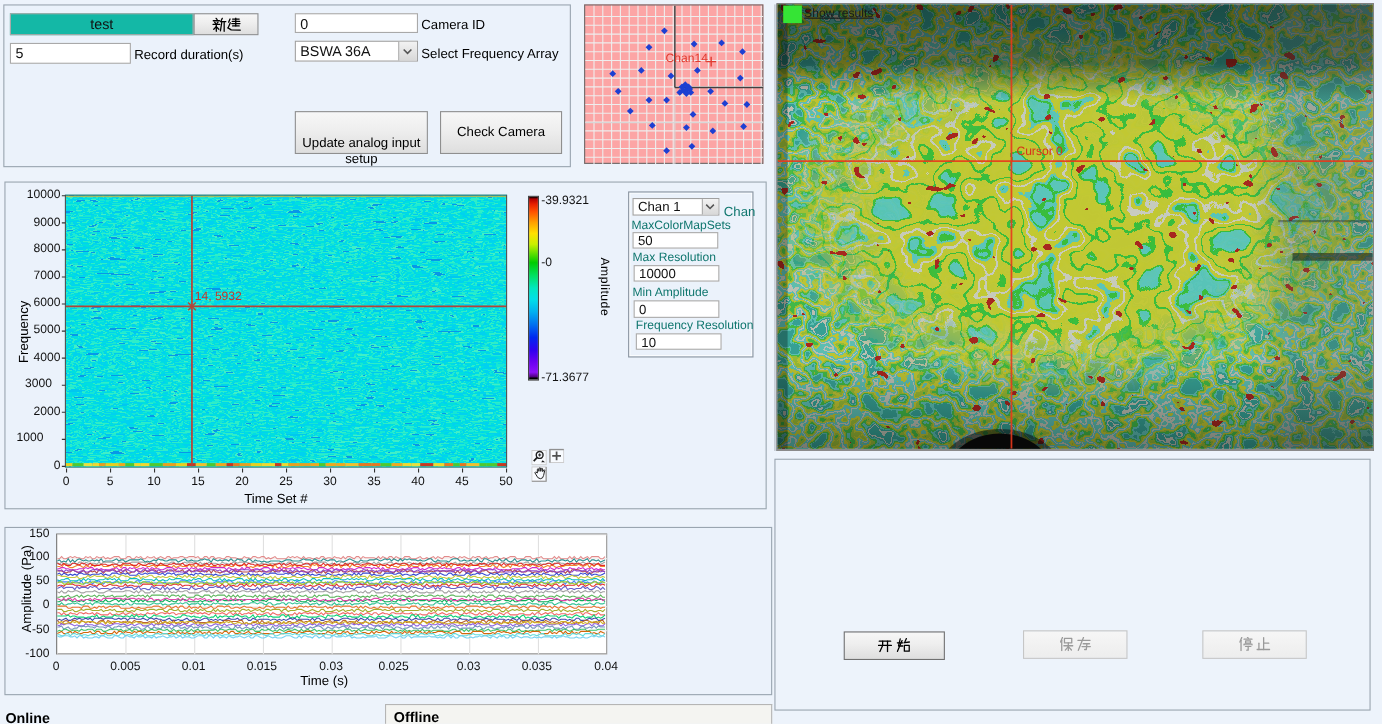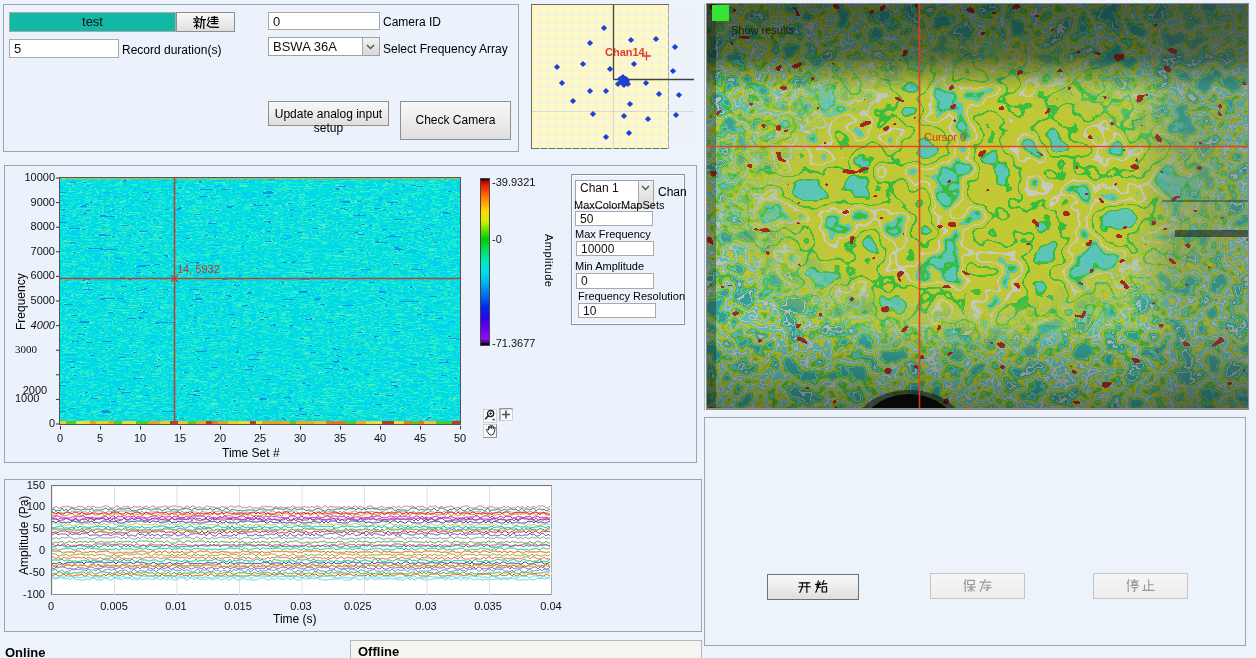--- a/index.html
+++ b/index.html
@@ -7,21 +7,21 @@
 .tb{position:absolute;background:#fff;border:1px solid #a9a9a9;font-size:13px;color:#111;
  padding:1px 0 0 4px;line-height:15px;}
 .lbl{position:absolute;font-size:12px;color:#000;white-space:nowrap;}
 .btn{position:absolute;border:1px solid #8f8f8f;background:linear-gradient(#f7f7f7,#eee 45%,#dedede);
  font-size:12px;color:#000;text-align:center;}
 .btn.dis{border-color:#c6c6c6;background:linear-gradient(#f6f6f6,#ededed);color:#a8a8a8;}
 .dd{position:absolute;background:#fff;border:1px solid #a0a0a0;font-size:13px;color:#111;}
 .dda{position:absolute;right:0;top:0;bottom:0;width:17px;background:linear-gradient(#f2f2f2,#d8d8d8);
  border-left:1px solid #a8a8a8;}
 .tick{font-size:11px;color:#111;position:absolute;}
-.lbl2{position:absolute;font-size:11px;color:#000000;white-space:nowrap;}
+.lbl2{position:absolute;font-size:11px;color:#0f766e;white-space:nowrap;}
 </style></head><body>
 
 <div class="panel" style="left:3px;top:4px;width:516px;height:148px;"></div>
 <div class="tb" style="left:9px;top:12px;width:167px;height:20px;background:#14b8a6;text-align:center;padding-left:0;">test</div>
 <div class="btn" style="left:176px;top:12px;width:59px;height:20px;padding-top:2px;"><svg width="13" height="13" viewBox="0 0 10 10" style="vertical-align:middle" fill="none" stroke="#000" stroke-width="0.9" stroke-linecap="round" stroke-linejoin="round">
       <polyline points="2.6,0.4 3.4,1.4"></polyline>
       <polyline points="0.6,2.2 5.0,2.2"></polyline>
       <polyline points="1.6,3.2 2.4,4.1"></polyline>
       <polyline points="4.0,3.2 3.2,4.1"></polyline>
       <polyline points="0.4,4.8 5.2,4.8"></polyline>
@@ -43,23 +43,23 @@
       <polyline points="1.0,7.2 3.2,8.6 9.6,8.8"></polyline>
     </svg></div>
 <div class="tb" style="left:9px;top:39px;width:110px;height:19px;">5</div>
 <div class="lbl" style="left:122px;top:43px;">Record duration(s)</div>
 <div class="tb" style="left:268px;top:12px;width:112px;height:18px;">0</div>
 <div class="lbl" style="left:383px;top:15px;">Camera ID</div>
 <div class="dd" style="left:268px;top:37px;width:112px;height:19px;padding:1px 0 0 4px;">BSWA 36A<div class="dda"><svg width="15" height="17">
         <polyline points="4,7 7.5,10.5 11,7" fill="none" stroke="#555" stroke-width="1.5"></polyline>
       </svg></div></div>
 <div class="lbl" style="left:383px;top:42px;">Select Frequency Array</div>
-<div class="btn" style="left:268px;top:101px;width:121px;height:25px;padding-top:5px;">Update analog input<br>setup</div>
+<div class="btn" style="left:268px;top:101px;width:121px;height:39px;padding-top:21px;">Update analog input<br>setup</div>
 <div class="btn" style="left:400px;top:101px;width:111px;height:39px;padding-top:11px;">Check Camera</div>
-<div style="position:absolute;left:531px;top:4px;width:138px;height:145px;background:#fef9c3;border:1px solid #6a6a6a;font-weight:bold;">
+<div style="position:absolute;left:531px;top:4px;width:163px;height:145px;background:#fca5a5;border:1px solid #6a6a6a;">
     <svg width="162" height="144" style="position:absolute;left:0;top:0">
       <line x1="8" y1="0" x2="8" y2="144" stroke="#eeeeee" stroke-width="1"></line>
       <line x1="16" y1="0" x2="16" y2="144" stroke="#eeeeee" stroke-width="1"></line>
       <line x1="24" y1="0" x2="24" y2="144" stroke="#eeeeee" stroke-width="1"></line>
       <line x1="32" y1="0" x2="32" y2="144" stroke="#eeeeee" stroke-width="1"></line>
       <line x1="40" y1="0" x2="40" y2="144" stroke="#eeeeee" stroke-width="1"></line>
       <line x1="48" y1="0" x2="48" y2="144" stroke="#eeeeee" stroke-width="1"></line>
       <line x1="56" y1="0" x2="56" y2="144" stroke="#eeeeee" stroke-width="1"></line>
       <line x1="64" y1="0" x2="64" y2="144" stroke="#eeeeee" stroke-width="1"></line>
       <line x1="72" y1="0" x2="72" y2="144" stroke="#eeeeee" stroke-width="1"></line>
@@ -130,23 +130,23 @@
       <path d="M95 72.9 L98.1 76 L95 79.1 L91.9 76 Z" fill="#1d3fd2"></path>
       <path d="M92 76.9 L95.1 80 L92 83.1 L88.9 80 Z" fill="#1d3fd2"></path>
       <text x="73" y="51" font-size="11" fill="#e03c30" font-family="Liberation Sans, sans-serif">Chan14</text>
       <path d="M119 51 h-9 M114.5 46.5 v9" stroke="#e03c30" stroke-width="1.3" fill="none"></path>
     </svg>
   </div>
 <div class="panel" style="left:4px;top:165px;width:693px;height:298px;"></div>
 <div class="lbl" style="left:14px;top:330px;transform:rotate(-90deg);transform-origin:0 0;font-size:12px;">Frequency</div>
 <div class="tick" style="right:1201px;top:417px;width:40px;text-align:right;left:15px;">0</div>
 <div class="tick" style="right:1201px;top:392px;width:40px;text-align:left;left:15px;">1000</div>
-<div class="tick" style="right:1201px;top:368px;width:40px;text-align:center;left:15px;margin-top:16px;">2000</div>
-<div class="tick" style="right:1201px;top:343px;width:40px;text-align:left;left:15px;font-family:Liberation Serif, serif;">3000</div>
-<div class="tick" style="right:1201px;top:319px;width:40px;text-align:right;left:15px;font-style:italic;">4000</div>
+<div class="tick" style="right:1201px;top:368px;width:40px;text-align:right;left:15px;">2000</div>
+<div class="tick" style="right:1201px;top:343px;width:40px;text-align:center;left:15px;">3000</div>
+<div class="tick" style="right:1201px;top:319px;width:40px;text-align:right;left:15px;">4000</div>
 <div class="tick" style="right:1201px;top:294px;width:40px;text-align:right;left:15px;">5000</div>
 <div class="tick" style="right:1201px;top:269px;width:40px;text-align:right;left:15px;">6000</div>
 <div class="tick" style="right:1201px;top:245px;width:40px;text-align:right;left:15px;">7000</div>
 <div class="tick" style="right:1201px;top:220px;width:40px;text-align:right;left:15px;">8000</div>
 <div class="tick" style="right:1201px;top:196px;width:40px;text-align:right;left:15px;">9000</div>
 <div class="tick" style="right:1201px;top:171px;width:40px;text-align:right;left:15px;">10000</div>
 <div style="position:absolute;left:59px;top:177px;width:402px;height:248px;border:1px solid #555;background:#00dede;">
     <svg width="400" height="246" style="position:absolute;left:0;top:0">
       <defs>
 <filter id="specN" x="0" y="0" width="100%" height="100%" color-interpolation-filters="sRGB">
@@ -268,27 +268,27 @@
 <path d="M9 12.2 l3.5 0 l-2.2 -1.8 z" fill="#202020"></path>
 <rect x="16.5" y="0.5" width="13" height="12" fill="#f8fbff" stroke="#c8c8c8" stroke-width="0.8"></rect>
 <path d="M16.5 0.5 h13" stroke="#909090" stroke-width="1.6"></path>
 <path d="M17 0.5 v12" stroke="#909090" stroke-width="1.2"></path>
 <path d="M23 2.5 v8 M19 6.5 h8" stroke="#505050" stroke-width="1.6"></path>
 <rect x="0.5" y="16.5" width="13" height="13" fill="#f8fbff" stroke="#c8c8c8" stroke-width="0.8"></rect>
 <path d="M13.5 16.5 v13 h-13" fill="none" stroke="#909090" stroke-width="1"></path>
 <path d="M4 23 q-1.5 -1.5 0 -2 l1.5 1 v-3.5 q0.6 -1 1.2 0 l0.2 2 l0.3 -3 q0.6 -0.8 1.2 0 l0.2 3 l0.5 -2.5 q0.6 -0.8 1.1 0 l0.2 2.8 l0.8 -1.5 q0.8 -0.6 1 0.4 l-1 4.5 q-0.5 3 -3 3 q-2.5 0 -4.2 -4.2 z" fill="none" stroke="#202020" stroke-width="0.9"></path>
 </svg>
 <div style="position:absolute;left:571px;top:174px;width:114px;height:151px;border:1px solid #8a94a0;box-shadow:inset 0 0 0 1px #fff;background:#ebf2fb;"></div>
-<div class="dd" style="left:575px;top:180px;width:79px;height:28px;padding:0 0 0 4px;font-size:12px;line-height:15px;">Chan 1<div class="dda" style="width:15px;"><svg width="14" height="14">
+<div class="dd" style="left:575px;top:180px;width:79px;height:16px;padding:0 0 0 4px;font-size:12px;line-height:15px;">Chan 1<div class="dda" style="width:15px;"><svg width="14" height="14">
         <polyline points="3,5 6.5,8.5 10,5" fill="none" stroke="#555" stroke-width="1.4"></polyline>
       </svg></div></div>
 <div class="lbl2" style="left:658px;top:185px;font-size:12px;">Chan</div>
 <div class="lbl2" style="left:574px;top:199px;">MaxColorMapSets</div>
 <div class="tb" style="left:575px;top:211px;width:78px;height:15px;font-size:12px;line-height:12px;">50</div>
-<div class="lbl2" style="left:575px;top:228px;">Max Frequency</div>
+<div class="lbl2" style="left:575px;top:228px;">Max Resolution</div>
 <div class="tb" style="left:576px;top:241px;width:78px;height:15px;font-size:12px;line-height:12px;">10000</div>
 <div class="lbl2" style="left:575px;top:260px;">Min Amplitude</div>
 <div class="tb" style="left:576px;top:273px;width:78px;height:16px;font-size:12px;line-height:13px;">0</div>
 <div class="lbl2" style="left:578px;top:290px;">Frequency Resolution</div>
 <div class="tb" style="left:578px;top:303px;width:78px;height:15px;font-size:12px;line-height:12px;">10</div>
 <div class="panel" style="left:4px;top:479px;width:698px;height:153px;"></div>
 <div class="lbl" style="left:17px;top:575px;transform:rotate(-90deg);transform-origin:0 0;font-size:12px;">Amplitude (Pa)</div>
 <div class="tick" style="left:10px;top:479px;width:35px;text-align:right;">150</div>
 <div class="tick" style="left:10px;top:500px;width:35px;text-align:right;">100</div>
 <div class="tick" style="left:10px;top:522px;width:35px;text-align:right;">50</div>
@@ -442,21 +442,21 @@
       <rect x="0" y="0" width="9" height="404" fill="#000" opacity="0.3"></rect>
       <rect x="468" y="226" width="73" height="7" fill="#1c2420" opacity="0.6"></rect>
       <rect x="455" y="196" width="86" height="2" fill="#20282a" opacity="0.4"></rect>
       <ellipse cx="202" cy="432" rx="50" ry="42" fill="#080808"></ellipse>
       <ellipse cx="202" cy="430" rx="58" ry="44" fill="#080808" opacity="0.5"></ellipse>
       <line x1="0" y1="142.5" x2="541" y2="142.5" stroke="#e8381c" stroke-width="1.6" opacity="0.9"></line>
       <line x1="212.5" y1="0" x2="212.5" y2="404" stroke="#e8381c" stroke-width="1.6" opacity="0.9"></line>
       <text x="217" y="137" font-size="11" fill="#d8321a" font-family="Liberation Sans, sans-serif">Cursor 0</text>
     </svg>
     <div style="position:absolute;left:5px;top:1px;width:17px;height:16px;background:#35e435;"></div>
-    <div style="position:absolute;left:24px;top:20px;font-size:11px;color:#1a1a1a;">Show results</div>
+    <div style="position:absolute;left:24px;top:2px;font-size:11px;color:#1a1a1a;text-decoration:underline;">Show results</div>
   </div>
 <div class="panel" style="left:704px;top:417px;width:542px;height:229px;background:#edf3fb;"></div>
 <div class="btn" style="left:767px;top:574px;width:92px;height:26px;border-color:#707070;padding-top:4px;"><svg width="13" height="13" viewBox="0 0 10 10" style="vertical-align:middle" fill="none" stroke="#000" stroke-width="0.9" stroke-linecap="round" stroke-linejoin="round">
       <polyline points="1.0,2.2 9.0,2.2"></polyline>
       <polyline points="0.5,5.2 9.5,5.2"></polyline>
       <polyline points="3.4,2.2 3.4,5.2 1.4,9.6"></polyline>
       <polyline points="6.8,2.2 6.8,9.6"></polyline>
     </svg> <svg width="13" height="13" viewBox="0 0 10 10" style="vertical-align:middle" fill="none" stroke="#000" stroke-width="0.9" stroke-linecap="round" stroke-linejoin="round">
       <polyline points="2.6,0.6 1.4,5.6 4.4,5.6"></polyline>
       <polyline points="3.9,1.8 0.6,9.4"></polyline>

